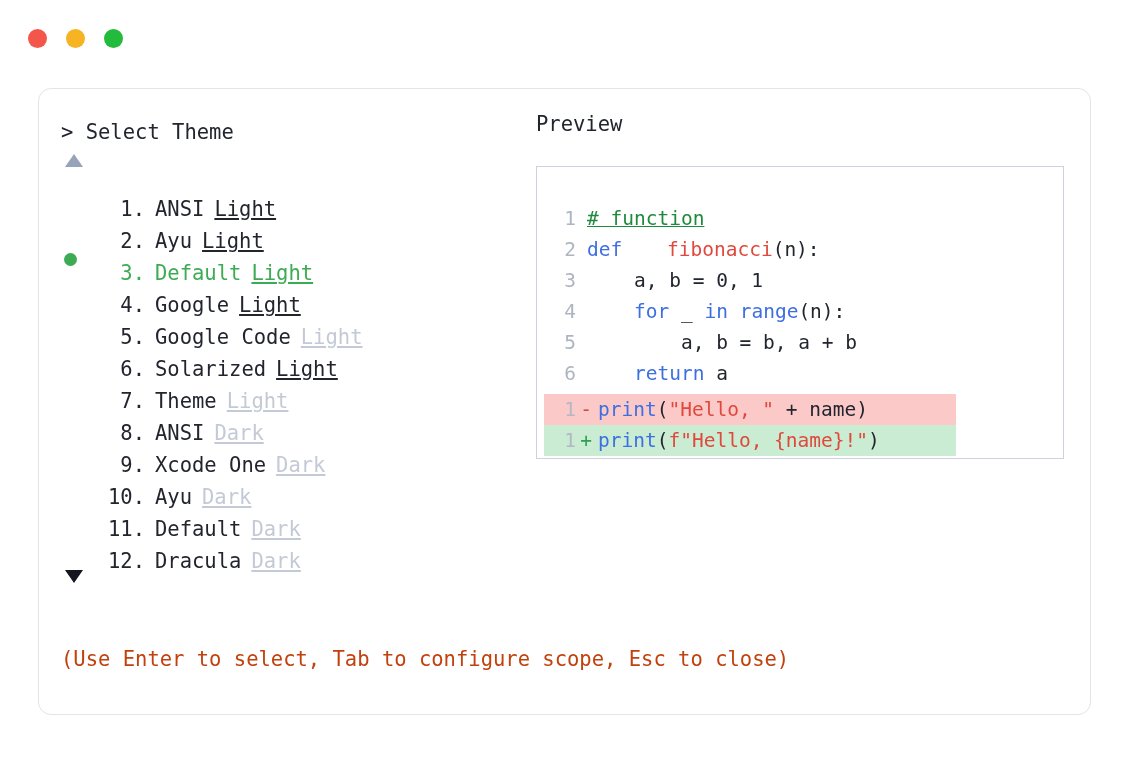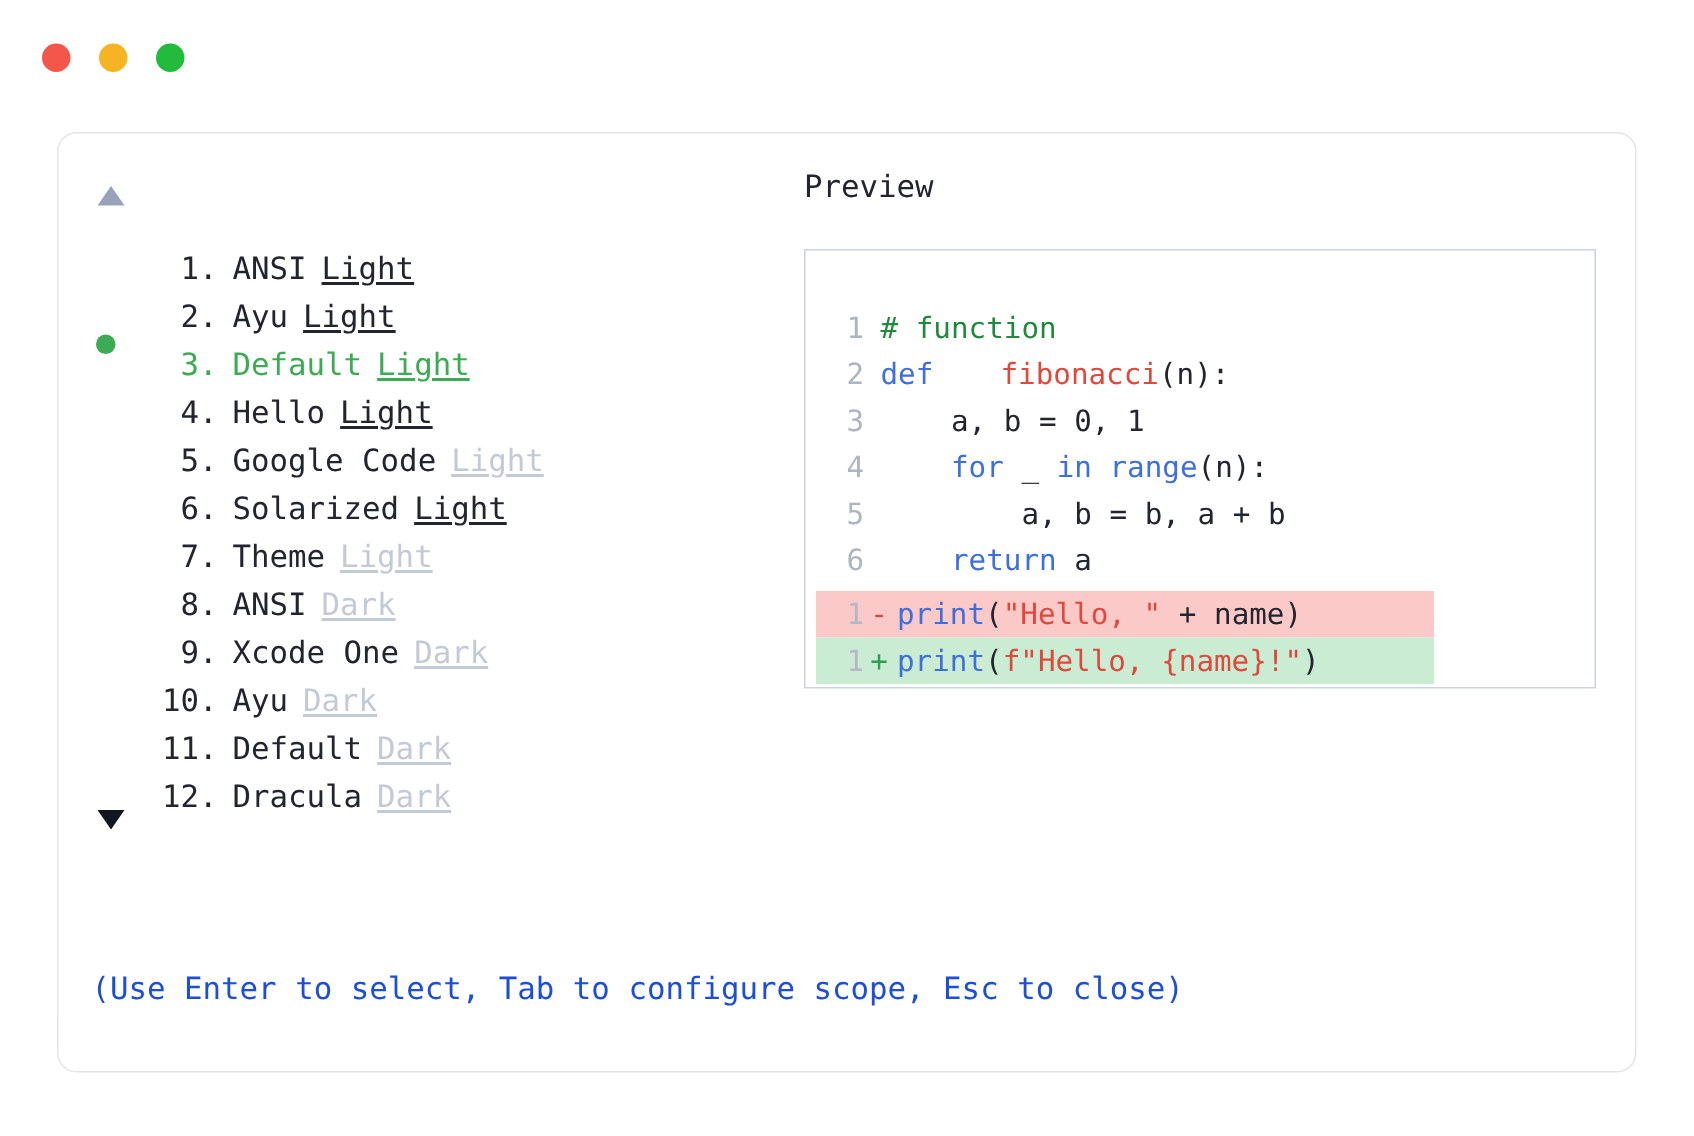--- a/index.html
+++ b/index.html
@@ -114,21 +114,21 @@
   .theme-row.selected .idx,
   .theme-row.selected .nm,
   .theme-row.selected .vr { color: #3cab53; }
 
   
   .hint {
     position: absolute;
     left: 22px;
     top: 558px;
     font-size: 20.5px;
-    color: #1d4ed8;
+    color: #c2410c;
     white-space: pre;
   }
 
   
   .preview-box {
     position: absolute;
     left: 0px; top: 57px;
     width: 528px; height: 293px;
     border: 1px solid #ccd2e0;
     background: #ffffff;
@@ -143,21 +143,21 @@
   .cline { display: flex; }
   .ln {
     width: 22px;
     flex: 0 0 22px;
     text-align: right;
     color: #aeb5c2;
     margin-right: 11px;
   }
   .src { color: #22252e; }
 
-  .tok-com { color: #1f8a3b; }
+  .tok-com { color: #1f8a3b; text-decoration: underline; }
   .tok-kw  { color: #3e6fe0; }
   .tok-fn  { color: #e0483c; margin-left: 33px; }
   .tok-str { color: #e0483c; }
   .tok-pl  { color: #22252e; }
   .tok-bl  { color: #3e6fe0; text-align: right; }
 
   
   .diff {
     position: absolute;
     left: 7px; top: 227px;
@@ -190,30 +190,31 @@
   <div class="titlebar">
     <span class="dot red"></span>
     <span class="dot amber"></span>
     <span class="dot green"></span>
   </div>
 
   <div class="card">
 
     <div class="col-left">
 
+      <div class="section-title"><span>&gt;</span><span> </span><span>Select Theme</span></div>
 
       <div class="arrow-row">
         <span class="arrow arrow-up"></span>
       </div>
 
       <div class="theme-list" id="theme-list">
           <div class="theme-row"><span class="bullet-slot"></span><span class="idx">1.</span><span class="nm">ANSI</span><span class="vr norm">Light</span></div>
           <div class="theme-row"><span class="bullet-slot"></span><span class="idx">2.</span><span class="nm">Ayu</span><span class="vr norm">Light</span></div>
           <div class="theme-row selected"><span class="bullet-slot"><span class="bullet"></span></span><span class="idx">3.</span><span class="nm">Default</span><span class="vr norm">Light</span></div>
-          <div class="theme-row"><span class="bullet-slot"></span><span class="idx">4.</span><span class="nm">Hello</span><span class="vr norm">Light</span></div>
+          <div class="theme-row"><span class="bullet-slot"></span><span class="idx">4.</span><span class="nm">Google</span><span class="vr norm">Light</span></div>
           <div class="theme-row"><span class="bullet-slot"></span><span class="idx">5.</span><span class="nm">Google Code</span><span class="vr dim">Light</span></div>
           <div class="theme-row"><span class="bullet-slot"></span><span class="idx">6.</span><span class="nm">Solarized</span><span class="vr norm">Light</span></div>
           <div class="theme-row"><span class="bullet-slot"></span><span class="idx">7.</span><span class="nm">Theme</span><span class="vr dim">Light</span></div>
           <div class="theme-row"><span class="bullet-slot"></span><span class="idx">8.</span><span class="nm">ANSI</span><span class="vr dim">Dark</span></div>
           <div class="theme-row"><span class="bullet-slot"></span><span class="idx">9.</span><span class="nm">Xcode One</span><span class="vr dim">Dark</span></div>
           <div class="theme-row"><span class="bullet-slot"></span><span class="idx">10.</span><span class="nm">Ayu</span><span class="vr dim">Dark</span></div>
           <div class="theme-row"><span class="bullet-slot"></span><span class="idx">11.</span><span class="nm">Default</span><span class="vr dim">Dark</span></div>
           <div class="theme-row"><span class="bullet-slot"></span><span class="idx">12.</span><span class="nm">Dracula</span><span class="vr dim">Dark</span></div>
         </div>
 

